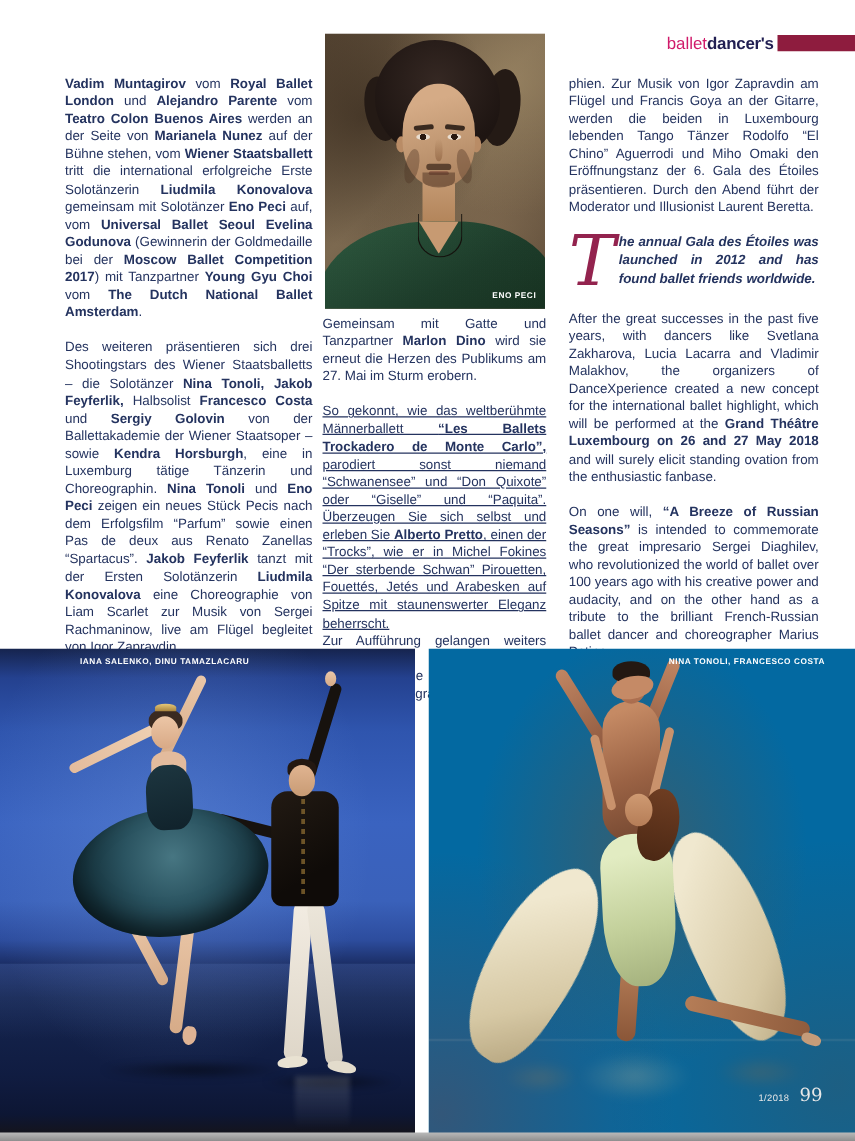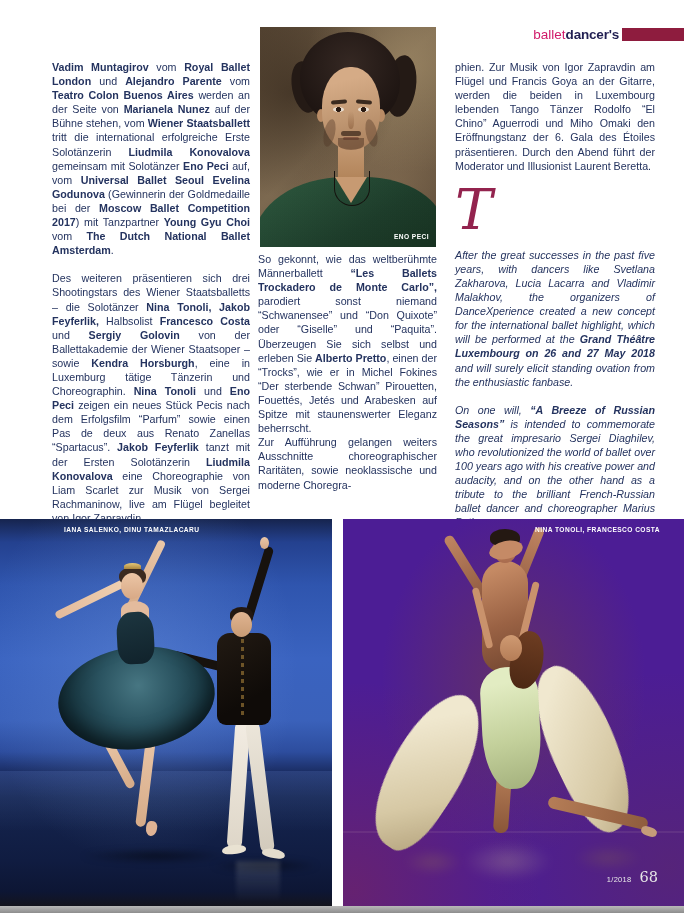--- a/index.html
+++ b/index.html
@@ -12,23 +12,23 @@
   .brand-light{color:#d01a6a;}
   .brand-bold{color:#211f52;font-weight:bold;letter-spacing:-.2px;}
   .masthead-bar{width:62px;height:13px;background:#8e1c3e;margin-left:3px;}
 
   
   .col{position:absolute;text-align:justify;color:#24335f;font-size:10.7px;line-height:14.1px;}
   .col1{left:52px;top:60px;width:198px;}
   .col2{left:258px;top:252px;width:179px;}
   .col3{left:455px;top:60px;width:200px;}
   .col p{margin:0 0 14px 0;}
-  .col p.tight{margin-bottom:0;}
+  .col p.tight{margin-bottom:0;text-decoration:underline;}
   .b{font-weight:bold;}
-  .ital{font-style:italic;}
+  .ital{}
 
   .intro{position:relative;margin:5px 0 15px 0;padding-left:40px;min-height:46px;}
   .dropcap{position:absolute;left:0;top:1px;font-family:"DejaVu Serif",serif;font-style:italic;
            font-size:56px;line-height:44px;color:#93234e;}
   .intro-text{font-style:italic;font-weight:bold;text-align:justify;margin:0;line-height:14.6px;}
 
   
   .photo-caption{position:absolute;color:#fff;font-size:6.6px;font-weight:bold;letter-spacing:.45px;z-index:9;}
   .abs{position:absolute;}
 
@@ -102,21 +102,21 @@
   .man-leg1{left:231px;top:202px;width:15px;height:128px;border-radius:7px;transform:rotate(4deg);background:linear-gradient(#f2ece2,#ded6c8);}
   .man-leg2{left:253px;top:202px;width:14px;height:132px;border-radius:7px;transform:rotate(-7deg);background:linear-gradient(#ece6da,#d2cabc);}
   .man-shoe1{left:222px;top:326px;width:24px;height:9px;background:#e9e2d2;border-radius:50% 50% 40% 40%;transform:rotate(-6deg);}
   .man-shoe2{left:262px;top:330px;width:23px;height:9px;background:#e3dccc;border-radius:50% 50% 40% 40%;transform:rotate(10deg);}
   .lp-shadow{background:radial-gradient(ellipse,rgba(0,0,0,.55),transparent 70%);filter:blur(3px);}
   .lp-sh1{left:80px;top:330px;width:150px;height:14px;}
   .lp-sh2{left:210px;top:340px;width:110px;height:13px;}
   .lp-refl{left:236px;top:342px;width:44px;height:42px;background:linear-gradient(rgba(240,240,235,.16),transparent);filter:blur(2px);}
 
   
-  .photo-right{position:absolute;left:343px;top:519px;width:341px;height:388px;overflow:hidden;background:#4c1d95;}
+  .photo-right{position:absolute;left:343px;top:519px;width:341px;height:388px;overflow:hidden;background:#0369a1;}
   .rp-glow{left:0;top:0;width:341px;height:388px;
     background:
       radial-gradient(ellipse at 50% 42%, rgba(135,78,35,.38), transparent 55%),
       radial-gradient(ellipse at 3% 96%, rgba(160,45,30,.3), transparent 40%),
       radial-gradient(ellipse at 96% 90%, rgba(120,60,25,.22), transparent 40%);}
   .skin2{background:linear-gradient(#c08562,#8f5a40);}
   .m2-arm-l{left:118px;top:12px;width:10px;height:72px;border-radius:6px;transform:rotate(-32deg);}
   .m2-arm-r{left:178px;top:6px;width:10px;height:78px;border-radius:6px;transform:rotate(22deg);}
   .m2-hands{left:146px;top:22px;width:34px;height:18px;border-radius:50%;background:#c58a66;transform:rotate(-12deg);}
   .m2-hair{left:147px;top:10px;width:30px;height:17px;background:#241812;border-radius:50% 50% 35% 35%;}
@@ -182,28 +182,30 @@
     <div class="abs mustache"></div>
     <div class="abs mouth"></div>
     <div class="abs chin"></div>
     <div class="abs shirt"></div>
     <div class="abs vneck"></div>
     <div class="abs necklace"></div>
     <span class="photo-caption" style="right:7px;bottom:7px;">ENO PECI</span>
   </div>
 
   <div class="col col2">
+    <p><span>Gemeinsam mit Gatte und Tanzpartner </span><span class="b">Marlon Dino</span><span> wird sie erneut die Herzen des Publikums am 27. Mai im Sturm erobern.</span></p>
     <p class="tight"><span>So gekonnt, wie das weltberühmte Männerballett </span><span class="b">“Les Ballets Trockadero de Monte Carlo”,</span><span> parodiert sonst niemand “Schwanensee” und “Don Quixote” oder “Giselle” und “Paquita”. Überzeugen Sie sich selbst und erleben Sie </span><span class="b">Alberto Pretto</span><span>, einen der “Trocks”, wie er in Michel Fokines “Der sterbende Schwan” Pirouetten, Fouettés, Jetés und Arabesken auf Spitze mit staunenswerter Eleganz beherrscht.</span></p>
     <p><span>Zur Aufführung gelangen weiters Ausschnitte choreographischer Raritäten, sowie neoklassische und moderne Choregra-</span></p>
   </div>
 
   <div class="col col3">
     <p><span>phien. Zur Musik  von Igor Zapravdin am Flügel und Francis Goya an der Gitarre, werden die beiden in Luxembourg lebenden Tango Tänzer Rodolfo “El Chino” Aguerrodi und Miho Omaki den Eröffnungstanz der 6. Gala des Étoiles präsentieren. Durch den Abend führt der Moderator und Illusionist Laurent Beretta.</span></p>
     <div class="intro">
       <span class="dropcap">T</span>
+      <p class="intro-text">he annual Gala des Étoiles was launched in 2012 and has found ballet friends worldwide.</p>
     </div>
     <p class="ital"><span>After the great successes in the past five years, with dancers like Svetlana Zakharova, Lucia Lacarra and Vladimir Malakhov, the organizers of DanceXperience created a new concept for the international ballet highlight, which will be performed at the </span><span class="b">Grand Théâtre Luxembourg on 26 and 27 May 2018</span><span> and will surely elicit standing ovation from the enthusiastic fanbase.</span></p>
     <p class="ital"><span>On one will, </span><span class="b">“A Breeze of Russian Seasons”</span><span> is intended to commemorate the great impresario Sergei Diaghilev, who revolutionized the world of ballet over 100 years ago with his creative power and audacity, and on the other hand as a tribute to the brilliant French-Russian ballet dancer and choreographer Marius Petipa</span></p>
   </div>
 
   <div class="photo-left">
     <div class="abs lp-floor-sheen"></div>
     <div class="abs lp-shadow lp-sh1"></div>
     <div class="abs lp-shadow lp-sh2"></div>
     <div class="abs lp-refl"></div>
@@ -255,18 +257,18 @@
     <div class="abs f-arm-r"></div>
     <div class="abs f-leg-ext"></div>
     <div class="abs f-pointe"></div>
     <div class="abs f-leg-knee"></div>
     <div class="abs f-dress"></div>
     <div class="abs f-hair"></div>
     <div class="abs f-head"></div>
     <span class="photo-caption" style="right:24px;top:7px;">NINA TONOLI, FRANCESCO COSTA</span>
     <div class="page-meta">
       <span class="issue">1/2018</span>
-      <span class="pageno">68</span>
+      <span class="pageno">99</span>
     </div>
   </div>
 
   <div class="edge-bottom"></div>
 </div>
 
 </body></html>

